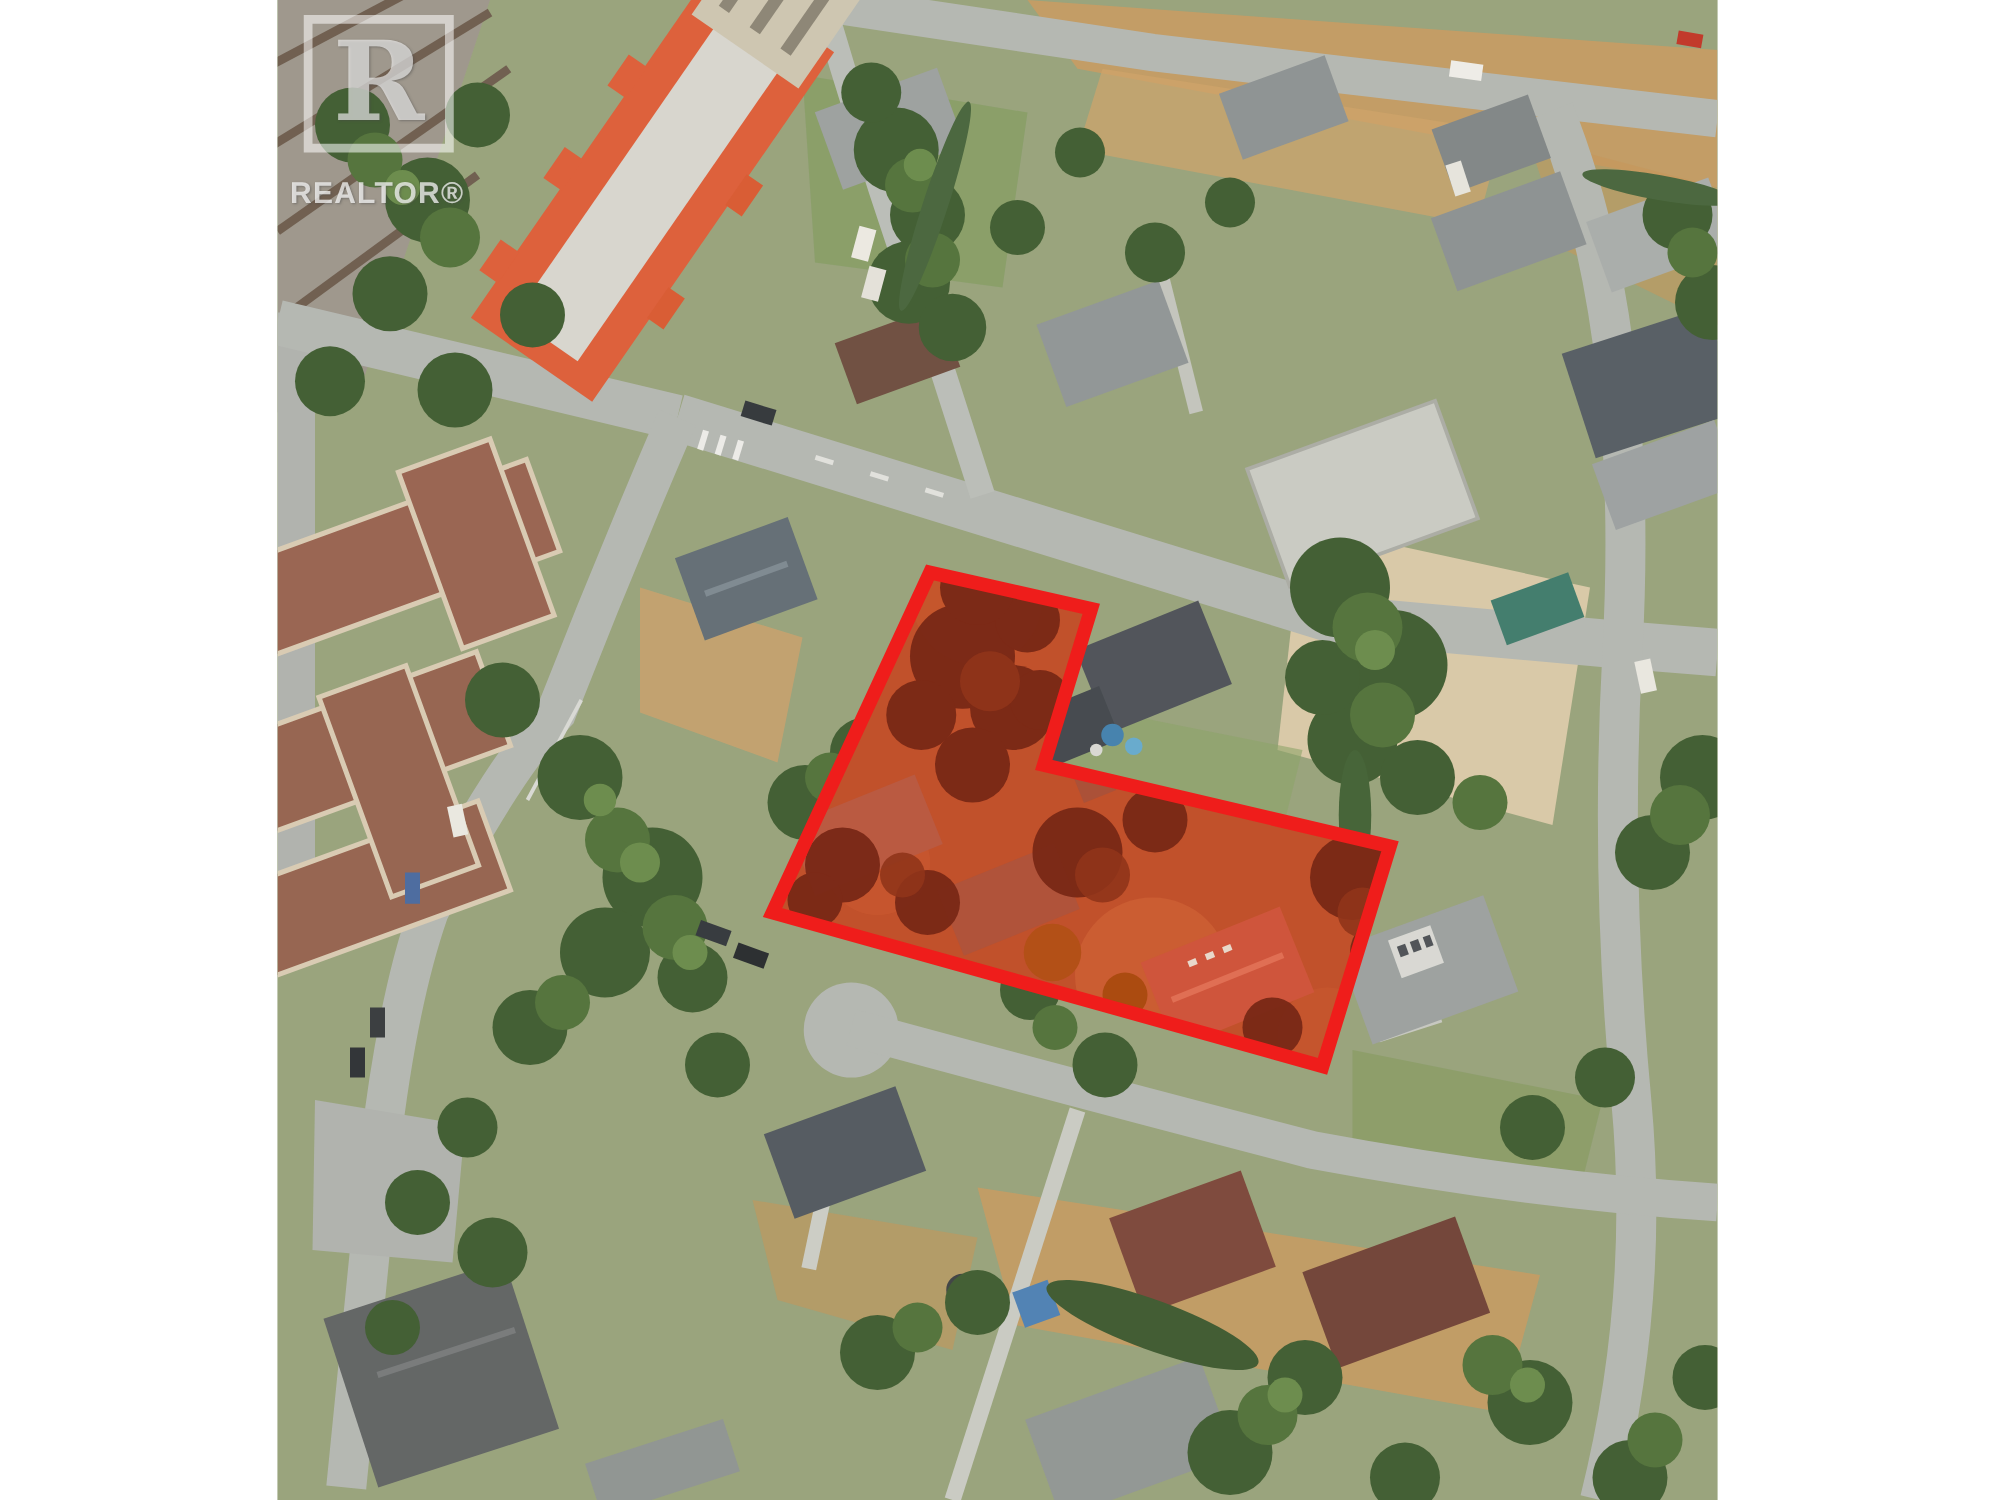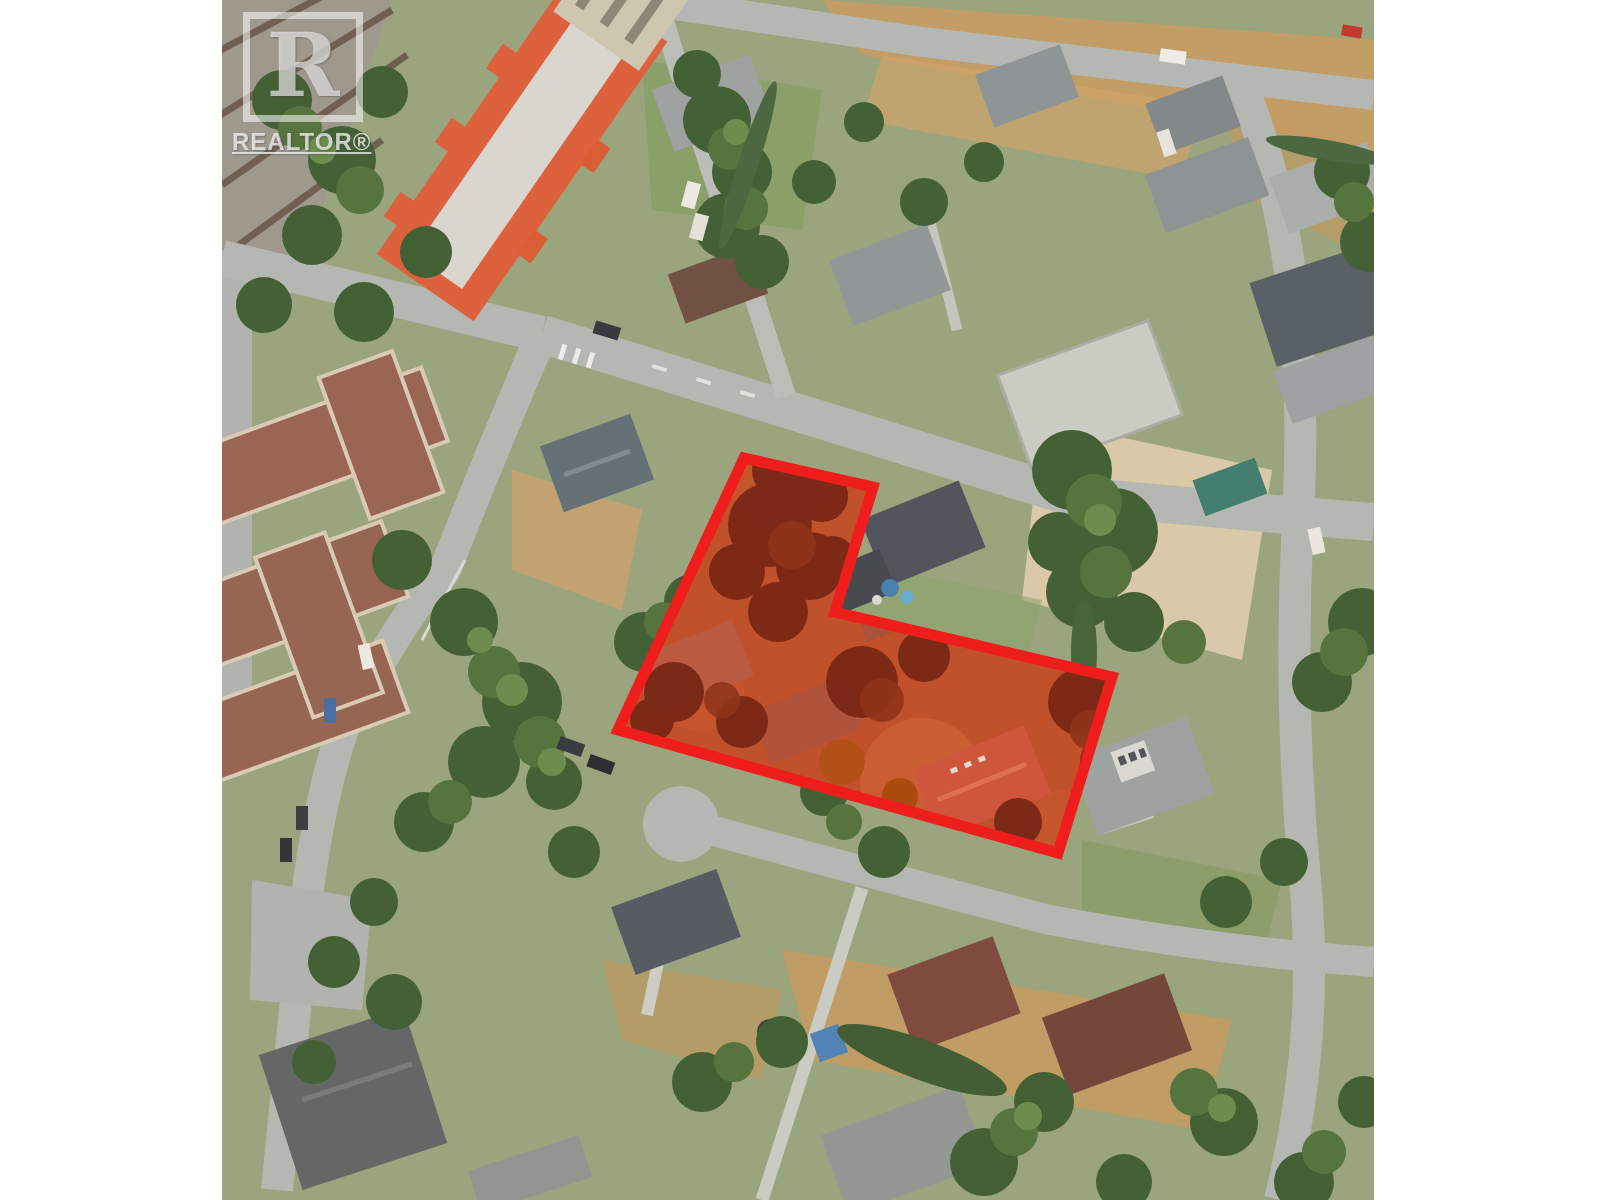--- a/index.html
+++ b/index.html
@@ -7,22 +7,22 @@
          font-family:"Liberation Sans", sans-serif;}
   .photo{position:absolute;top:0;left:222px;width:1152px;height:1200px;overflow:hidden;background:#96a27b;}
   .photo svg{position:absolute;top:0;left:0;}
   
   .watermark{position:absolute;top:12px;left:10px;width:150px;color:rgba(252,252,252,0.68);
              text-shadow:1px 1px 2px rgba(70,70,70,0.45);}
   .wm-box{margin-left:11px;width:106px;height:96px;border:7px solid rgba(255,255,255,0.55);
           display:flex;align-items:center;justify-content:center;}
   .wm-letter{font-family:"DejaVu Serif", serif;font-weight:bold;font-size:88px;line-height:1;
              color:rgba(250,250,250,0.62);transform:translateY(-2px);}
-  .wm-brand{margin-top:6px;font-size:24px;font-weight:600;letter-spacing:1px;
-            color:rgba(252,252,252,0.72);white-space:nowrap;text-decoration:underline;}
+  .wm-brand{margin-top:19px;font-size:24px;font-weight:600;letter-spacing:1px;
+            color:rgba(252,252,252,0.72);white-space:nowrap;}
   .parcel-outline{fill:none;stroke:#f01414;stroke-width:11;stroke-linejoin:miter;}
 </style>
 </head>
 <body>
 
 <div class="stage">
   <div class="photo">
     <svg width="1152" height="1200" viewBox="0 0 1152 1200">
       <defs>
         <clipPath id="parcelClip">

